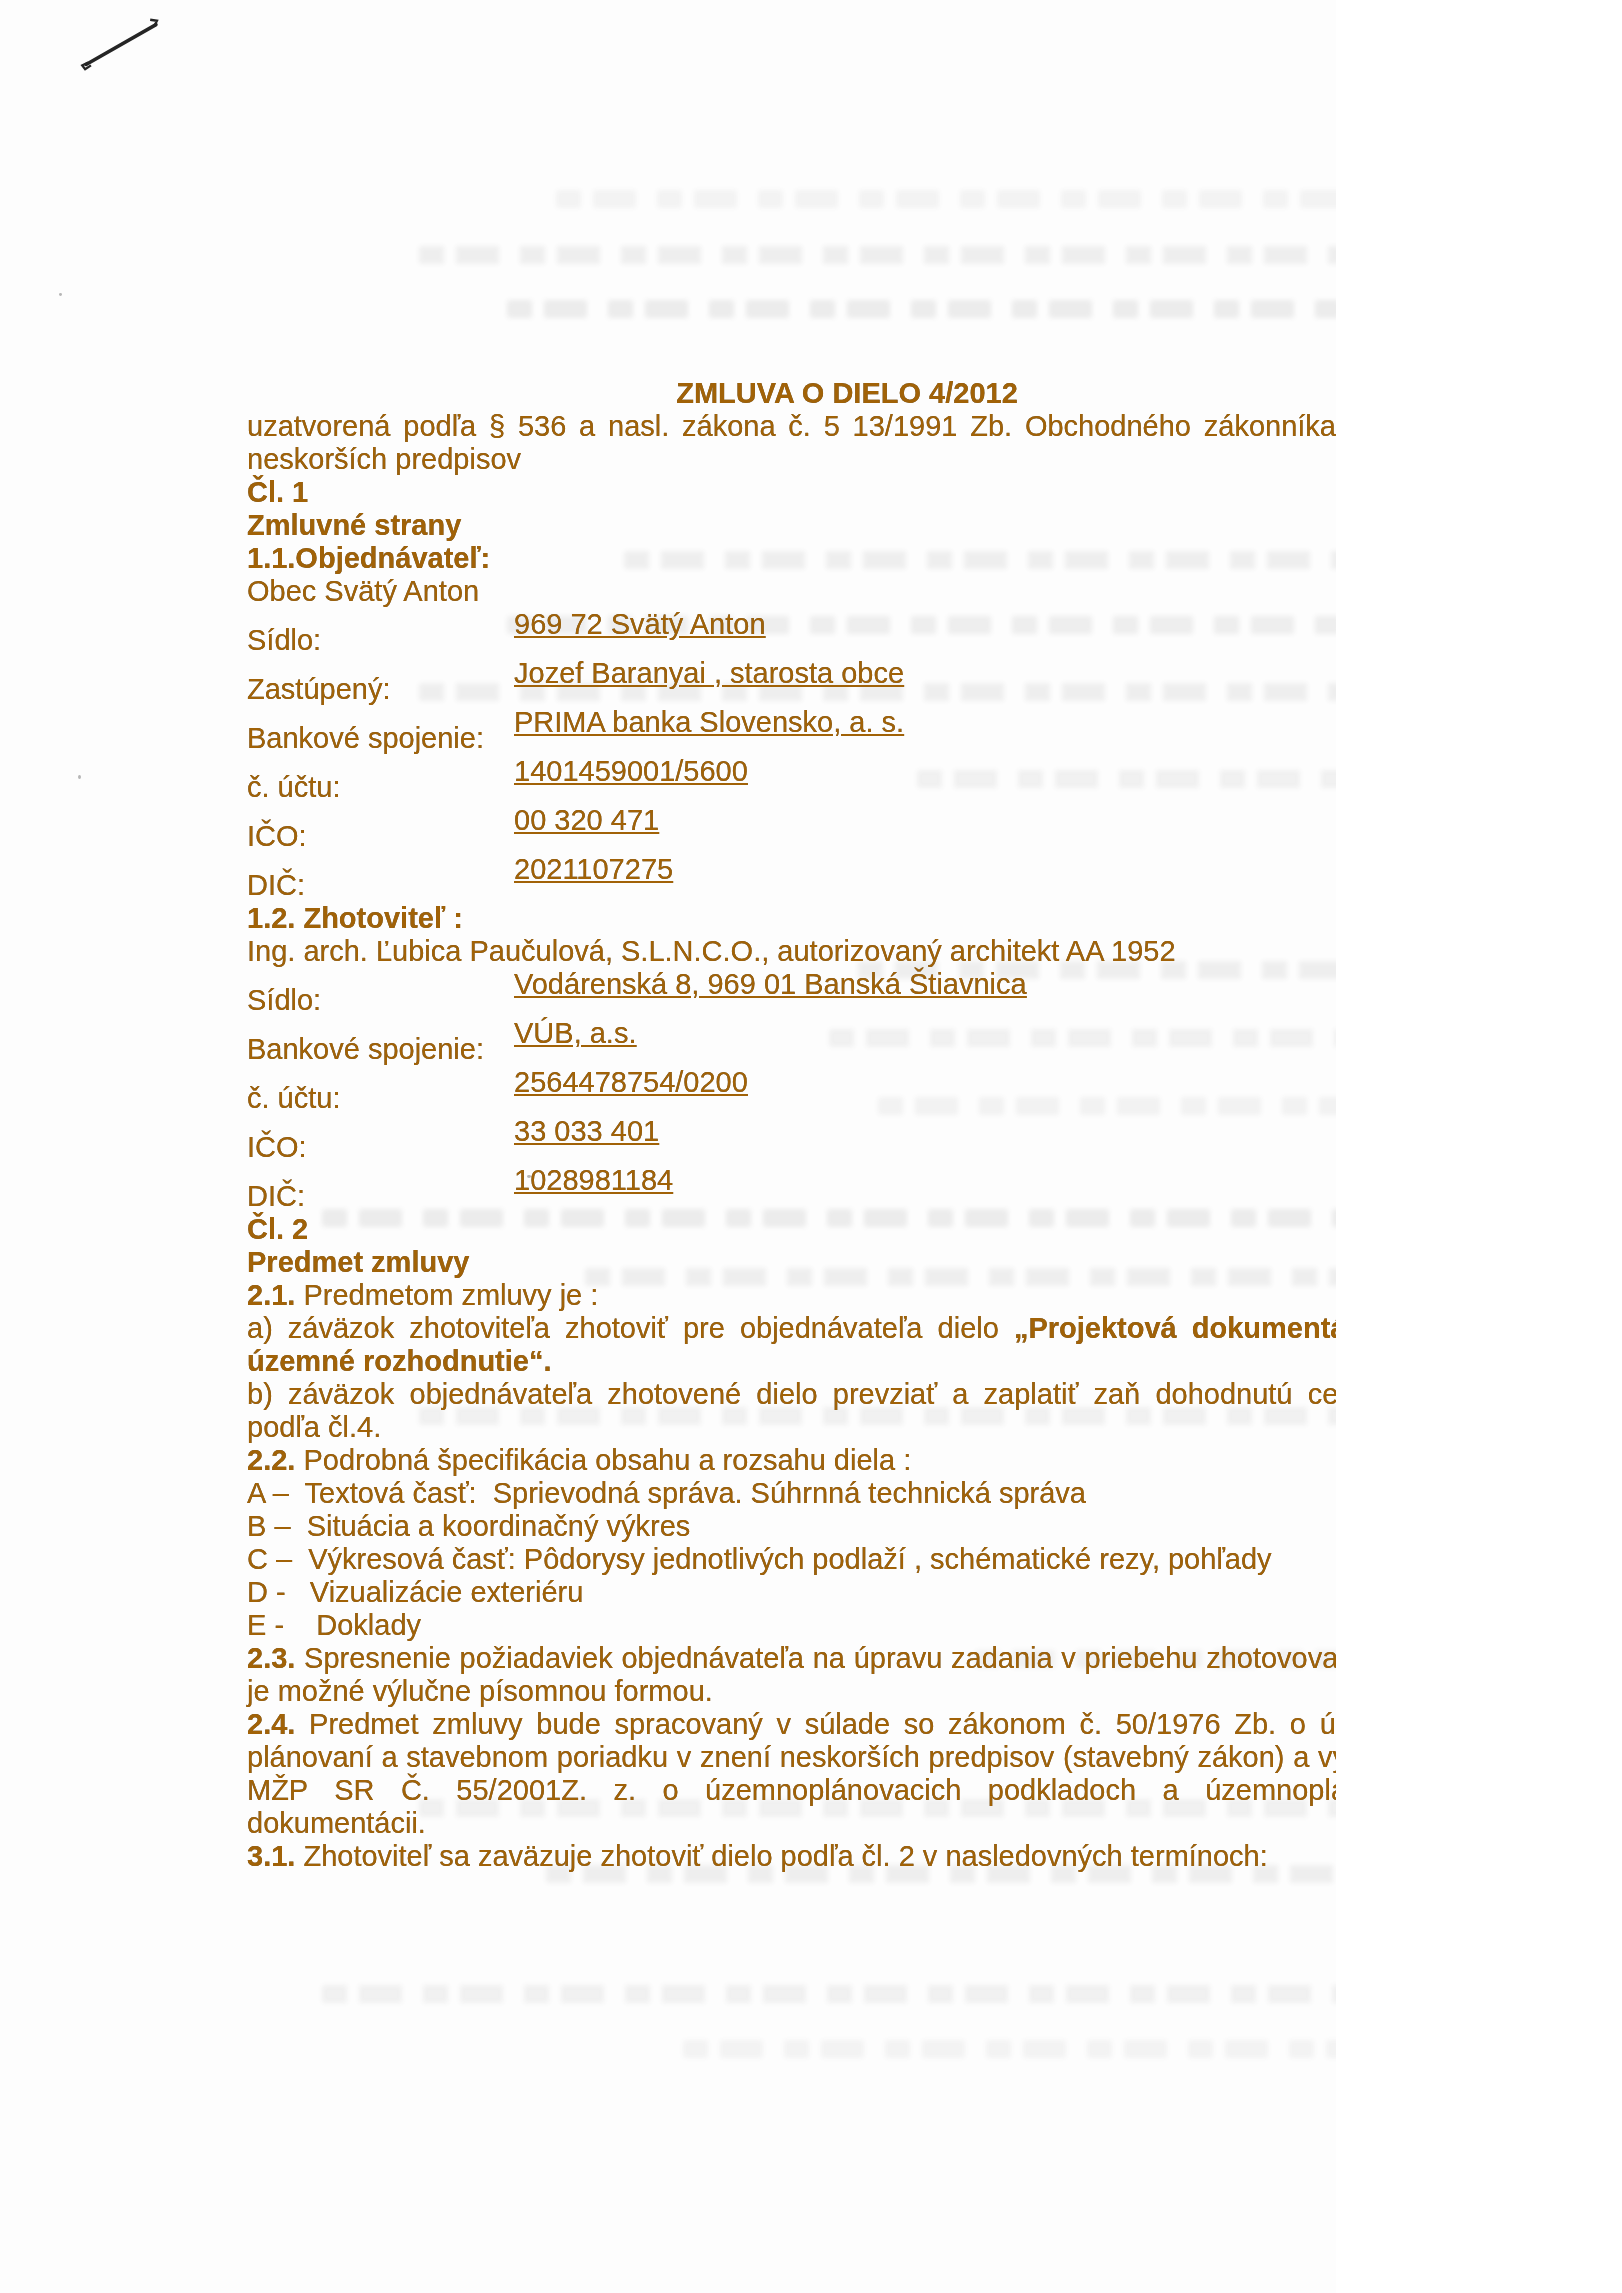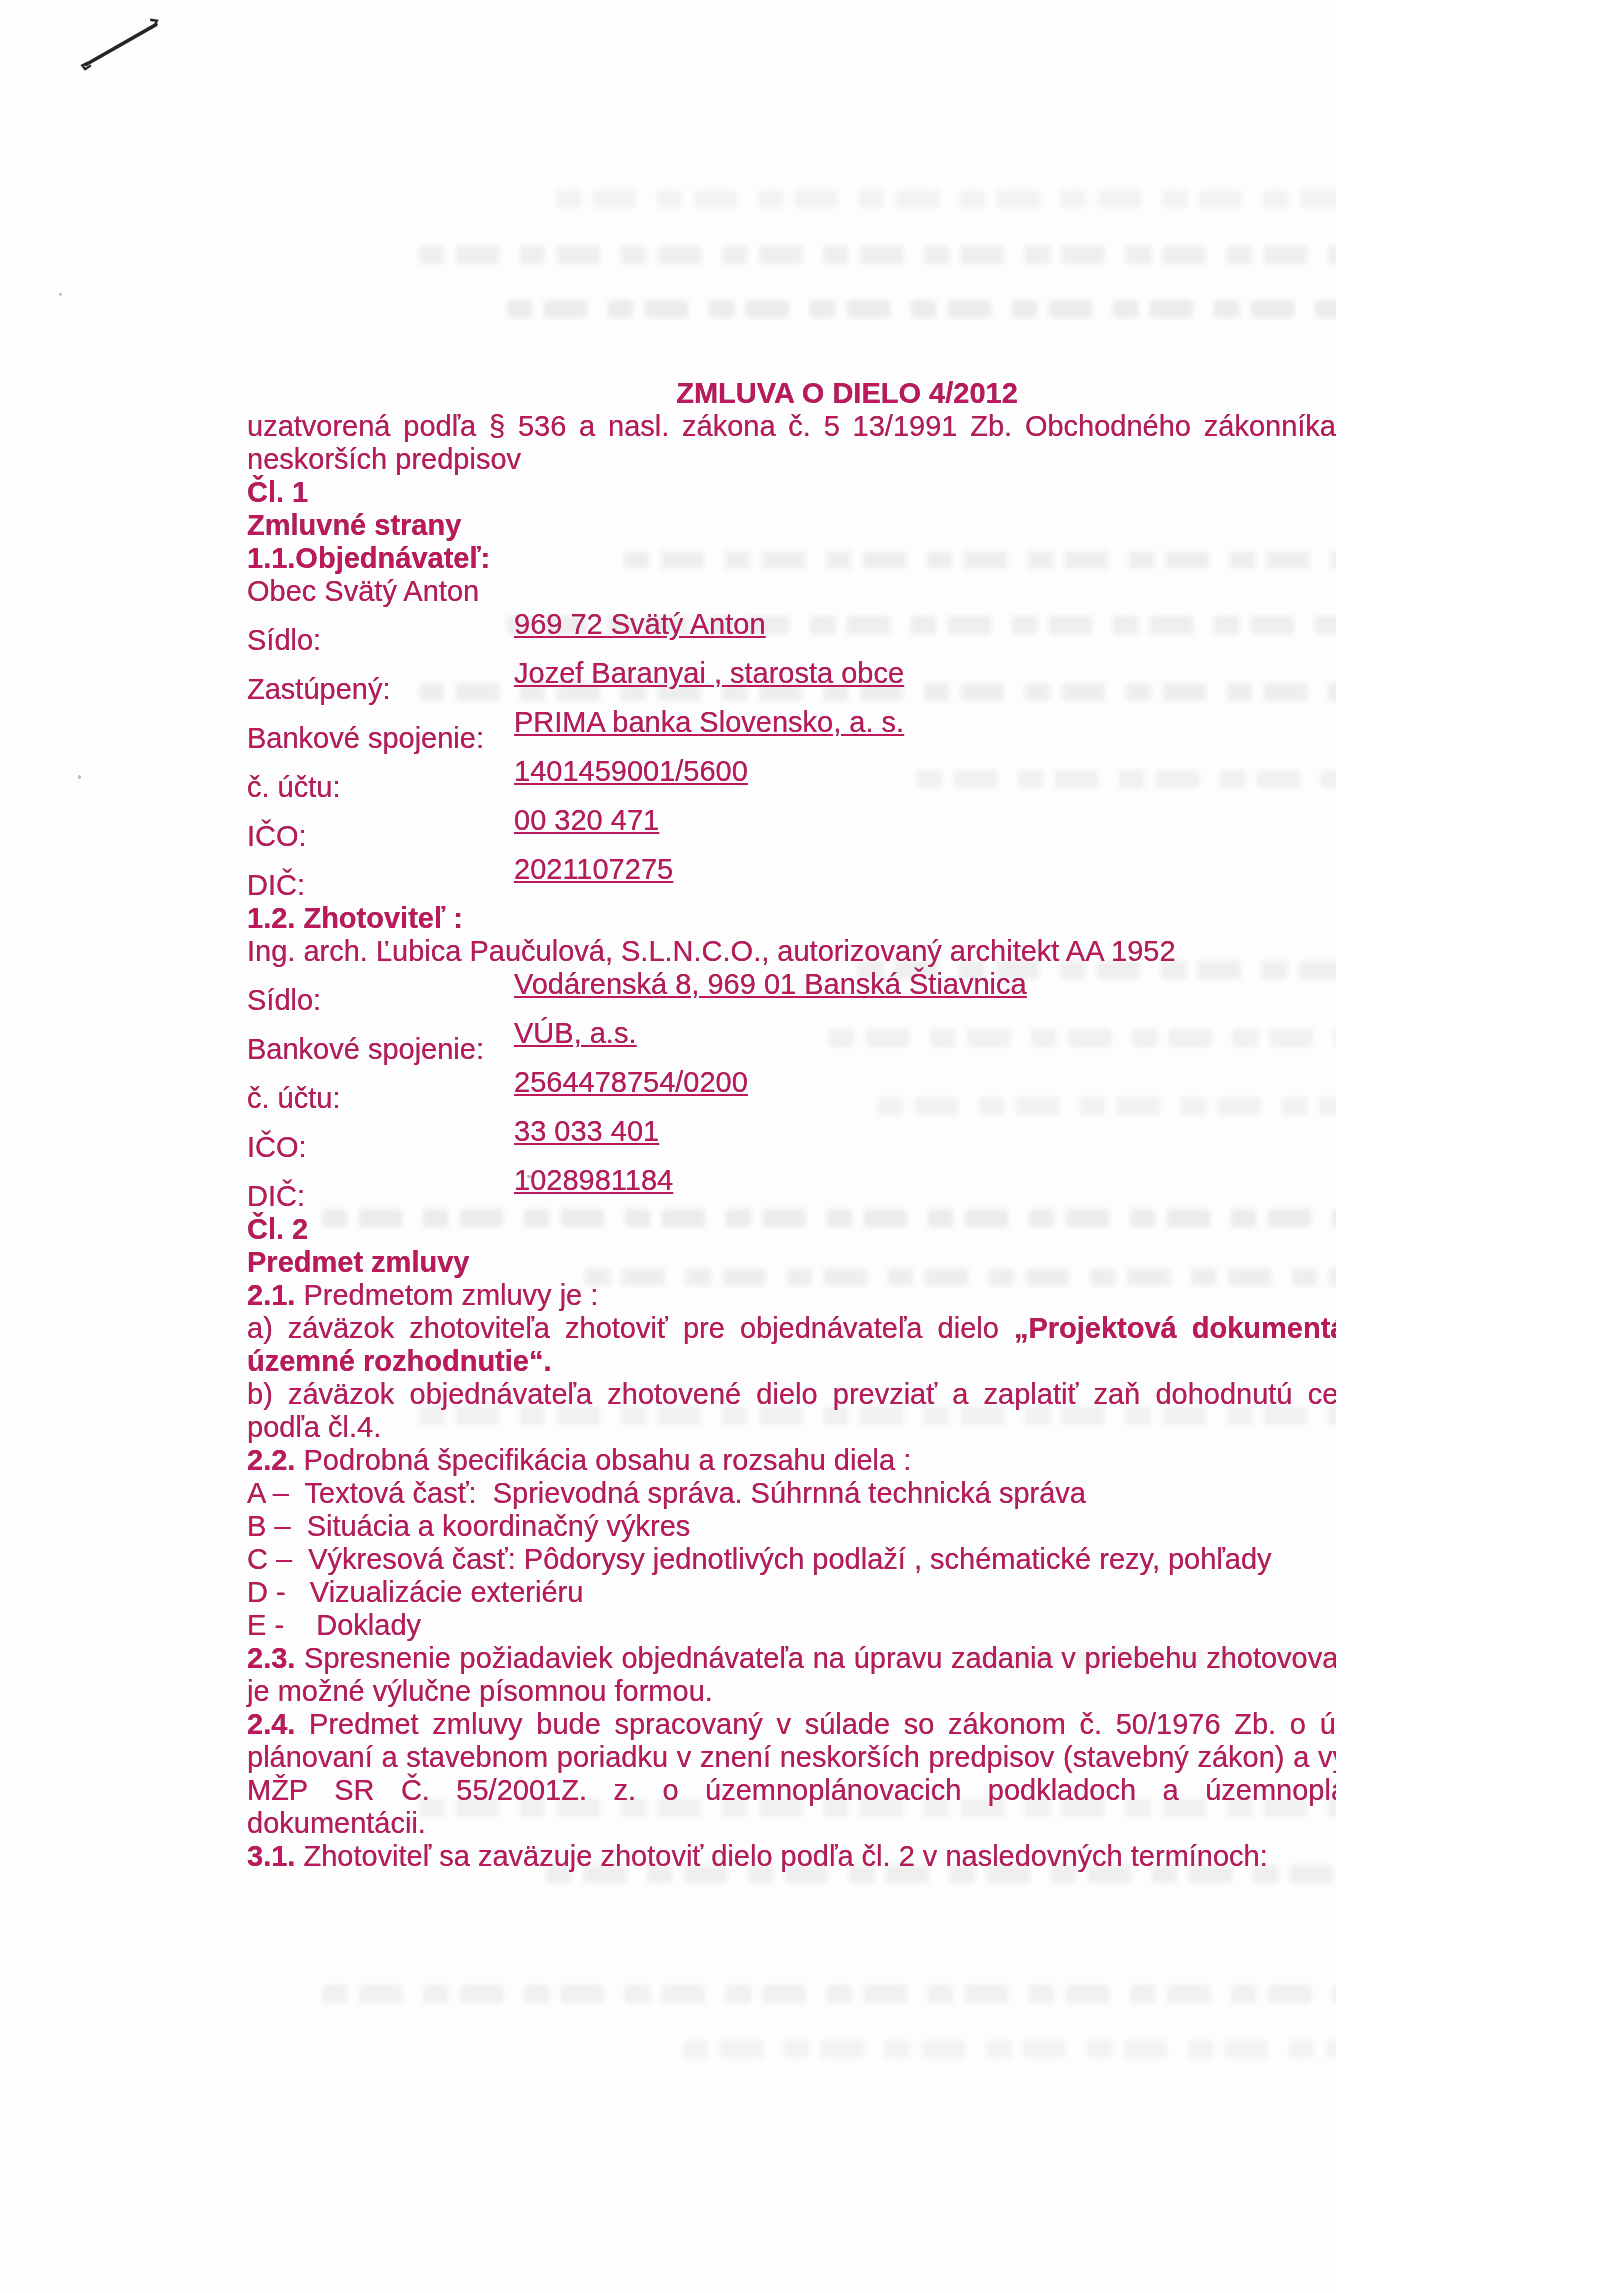--- a/index.html
+++ b/index.html
@@ -3,21 +3,21 @@
 <meta charset="utf-8">
 <style>
   html, body { margin: 0; padding: 0; background: #ffffff; }
   .page {
     position: relative;
     width: 1336px;
     height: 2294px;
     background: #fdfdfd;
     overflow: hidden;
     font-family: "Liberation Sans", "DejaVu Sans", sans-serif;
-    color: #be185d;
+    color: #a16207;
   }
   .content {
     position: absolute;
     left: 247px;
     top: 377px;
     width: 1200px;
     font-size: 29px;
     line-height: 33px;
     text-shadow: 0 0 0.6px rgba(0,0,0,0.65);
   }

